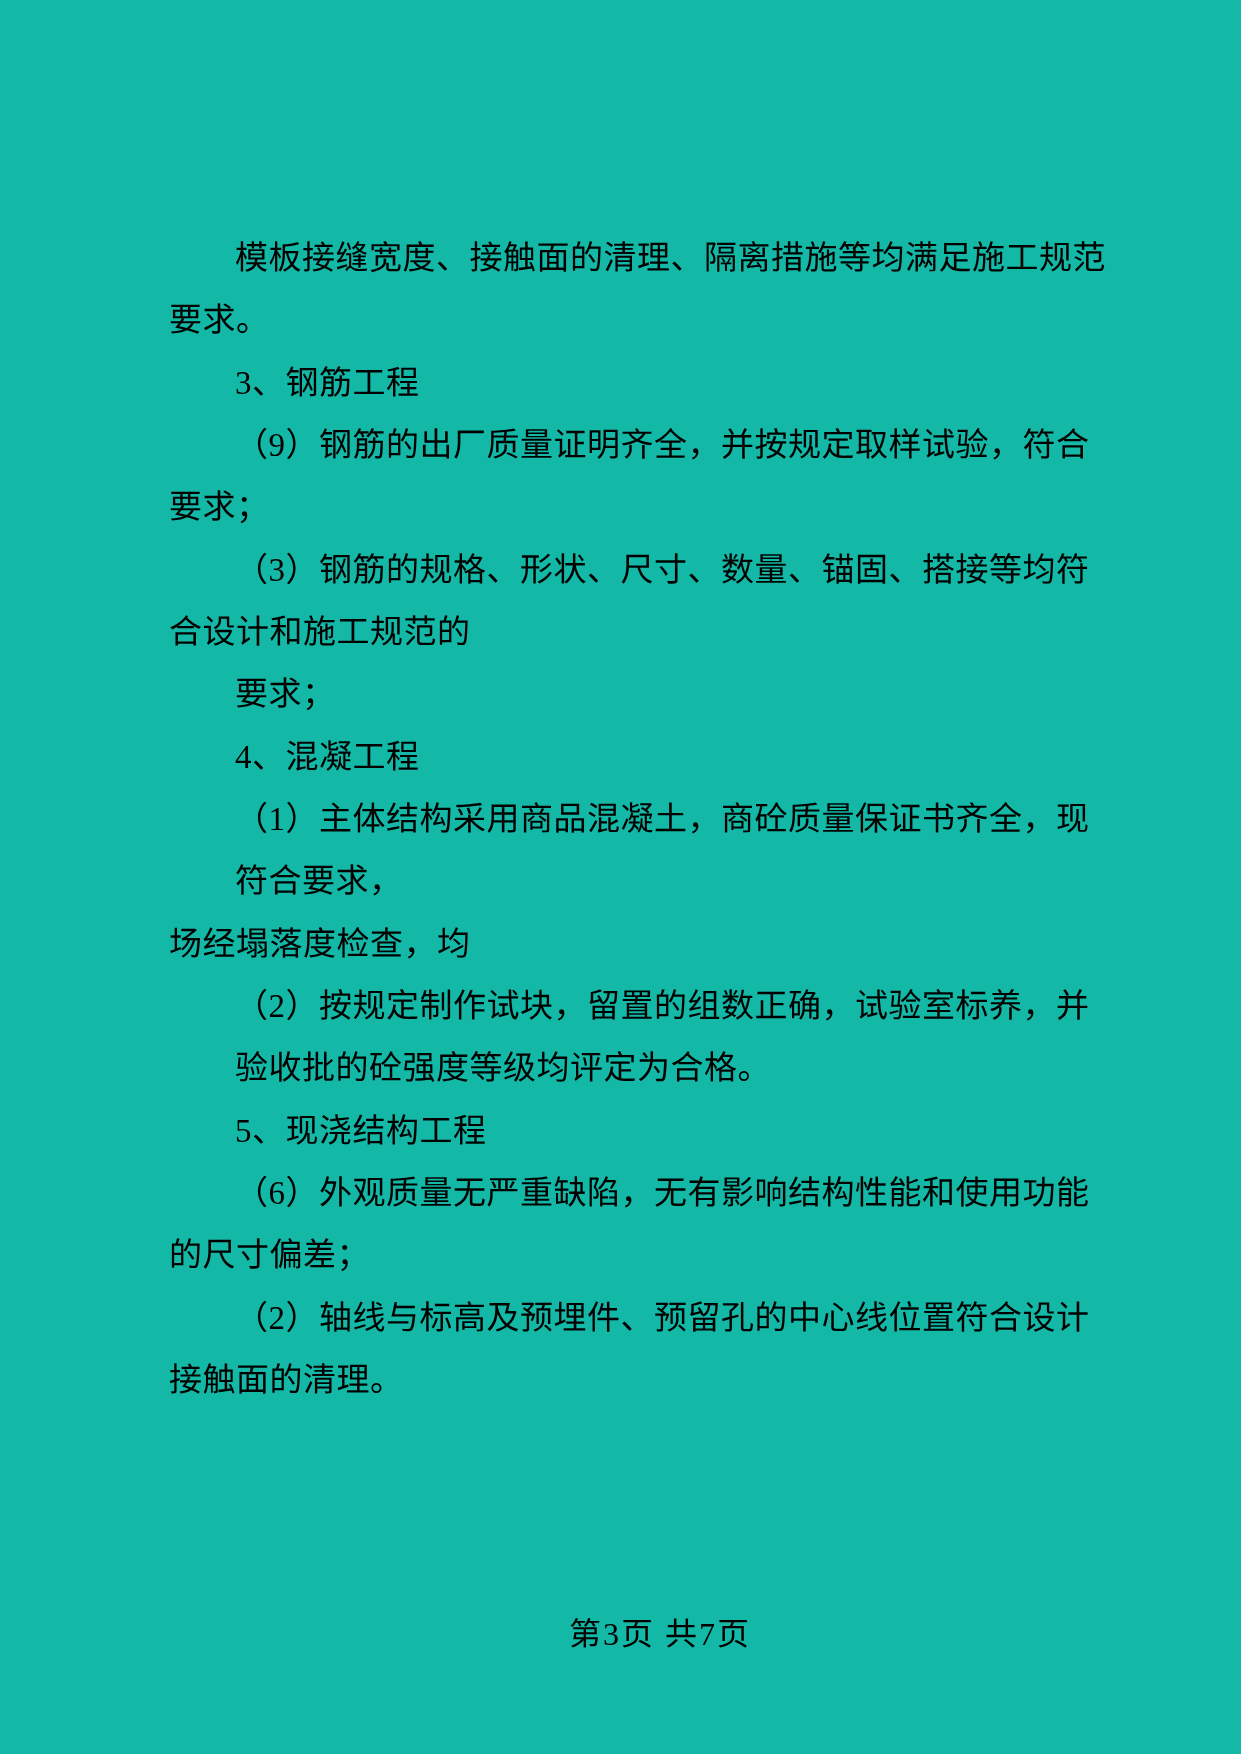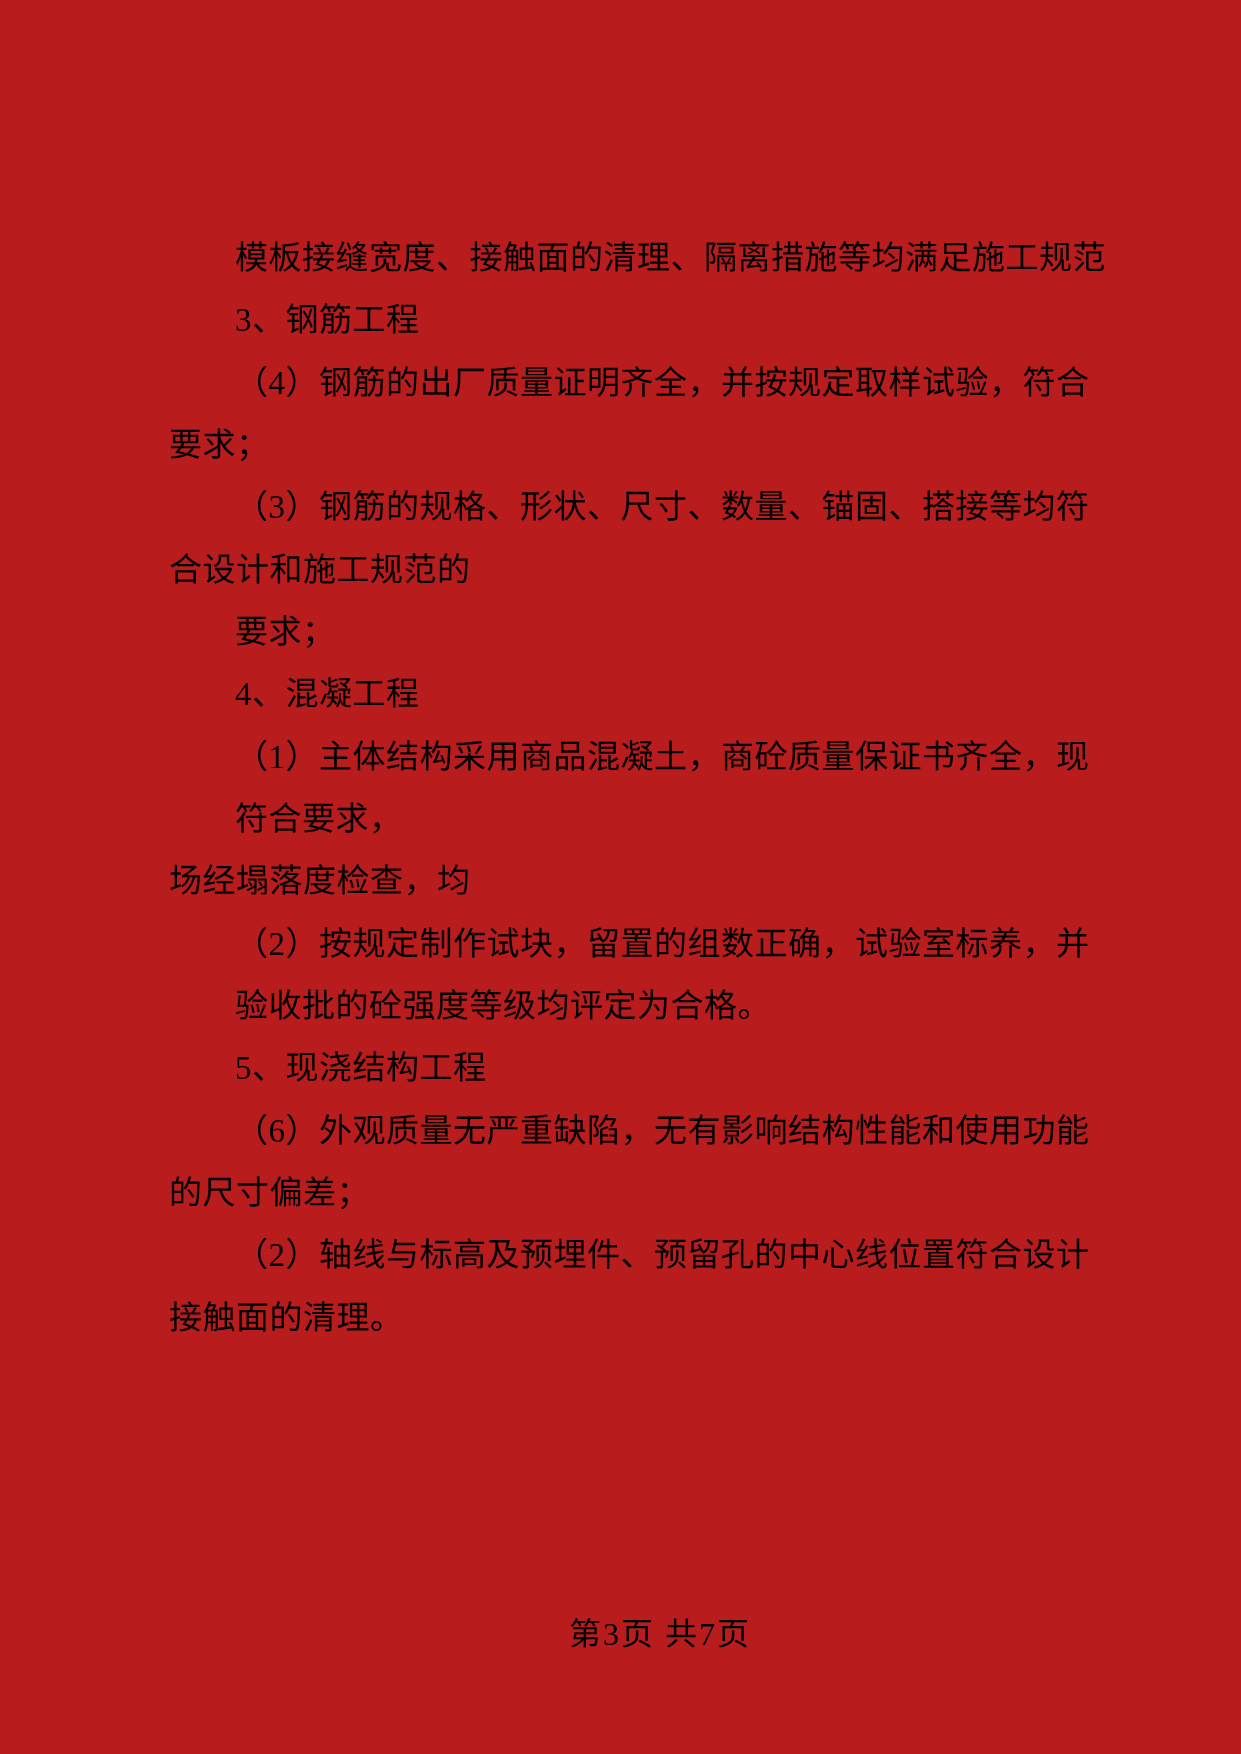--- a/index.html
+++ b/index.html
@@ -4,21 +4,21 @@
 <style>
   html, body {
     margin: 0;
     padding: 0;
     background: #ffffff;
   }
   .page {
     position: relative;
     width: 1241px;
     height: 1754px;
-    background: #b91c1c;
+    background: #14b8a6;
     overflow: hidden;
     font-family: "Liberation Serif", "DejaVu Serif", serif;
     color: #000000;
   }
   .textblock {
     position: absolute;
     left: 169px;
     top: 227px;
     width: 930px;
   }
@@ -47,22 +47,23 @@
     letter-spacing: 2px;
   }
 </style>
 </head>
 <body>
 
 <div class="page">
 
   <div class="textblock">
     <div class="line indent">模板接缝宽度、接触面的清理、隔离措施等均满足施工规范</div>
+    <div class="line">要求。</div>
     <div class="line indent">3、钢筋工程</div>
-    <div class="line indent">（4）钢筋的出厂质量证明齐全，并按规定取样试验，符合</div>
+    <div class="line indent">（9）钢筋的出厂质量证明齐全，并按规定取样试验，符合</div>
     <div class="line">要求；</div>
     <div class="line indent">（3）钢筋的规格、形状、尺寸、数量、锚固、搭接等均符</div>
     <div class="line">合设计和施工规范的</div>
     <div class="line indent">要求；</div>
     <div class="line indent">4、混凝工程</div>
     <div class="line indent">（1）主体结构采用商品混凝土，商砼质量保证书齐全，现</div>
     <div class="line indent">符合要求，</div>
     <div class="line">场经塌落度检查，均</div>
     <div class="line indent">（2）按规定制作试块，留置的组数正确，试验室标养，并</div>
     <div class="line indent">验收批的砼强度等级均评定为合格。</div>

